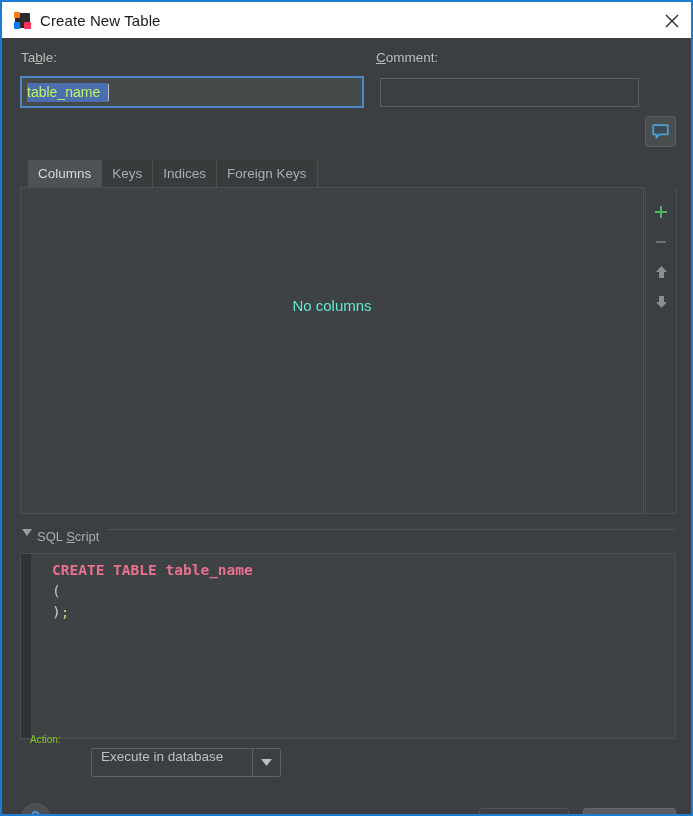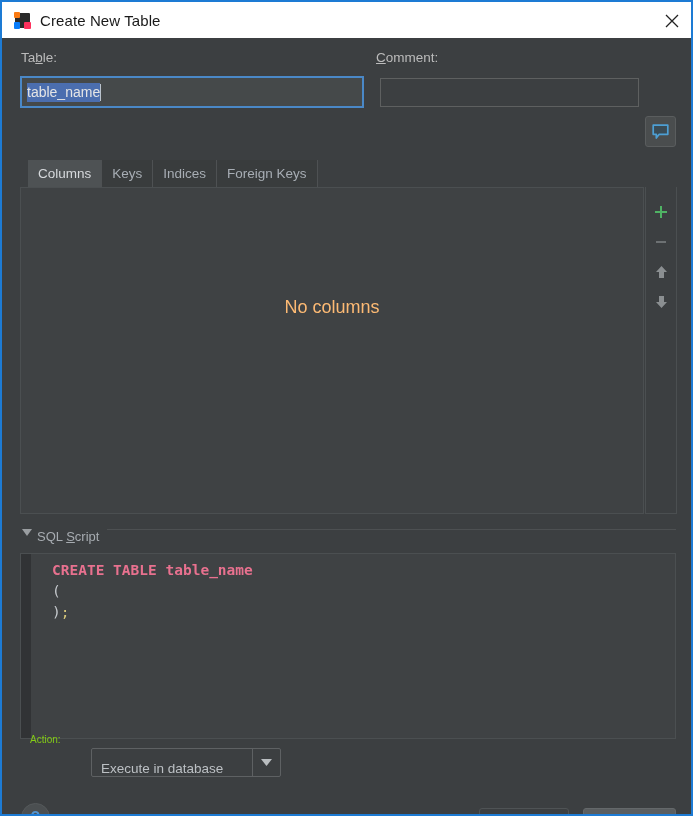--- a/index.html
+++ b/index.html
@@ -86,23 +86,23 @@
     position: absolute; left: 18px; top: 38px;
     width: 344px; height: 32px;
     background: #45494a;
     border: 2px solid #4a88c7;
     display: flex; align-items: center;
     padding-left: 5px;
     cursor: text;
   }
   #table-field .sel {
     background: #4b6eaf;
-    color: #e5e5e5;
+    color: #bef264;
     font-size: 14px;
-    padding: 1px 0 2px 0;
+    padding: 1px 8px 2px 0;
     text-align: right;
   }
   #table-field .caret {
     width: 1px; height: 17px; background: #b9c2cc; margin-left: 0px;
   }
 
   
   #comment-field {
     position: absolute; left: 378px; top: 40px;
     width: 259px; height: 29px;
@@ -144,21 +144,21 @@
   
   #columns-panel {
     position: absolute; left: 18px; top: 149px;
     width: 624px; height: 327px;
     background: #3f4244;
     border: 1px solid #4b4f51;
   }
   #no-columns {
     position: absolute; left: 0; top: 109px;
     width: 100%; text-align: center;
-    font-size: 18px; color: #fdba74;
+    font-size: 15px; color: #5eead4;
   }
 
   
   #col-toolbar {
     position: absolute; left: 643px; top: 149px;
     width: 32px; height: 327px;
     background: #3c3f41;
     border-left: 1px solid #4b4f51;
     border-right: 1px solid #4b4f51;
     border-bottom: 1px solid #4b4f51;
@@ -218,21 +218,21 @@
   #lbl-action {
     position: absolute; left: 28px; top: 696px;
     font-size: 10px; color: #84cc16;
   }
   #action-combo {
     position: absolute; left: 89px; top: 710px;
     width: 190px; height: 29px;
     background: #3c3f41;
     border: 1px solid #5e6163;
     border-radius: 2px;
-    display: flex; align-items: flex-end;
+    display: flex; align-items: flex-start;
     cursor: pointer;
     gap: 16px;
   }
   #action-value {
     flex: 1; padding-left: 9px;
     font-size: 13.5px; color: #bcc0c4;
   }
   #action-arrow {
     width: 28px; height: 100%;
     border-left: 1px solid #5e6163;

